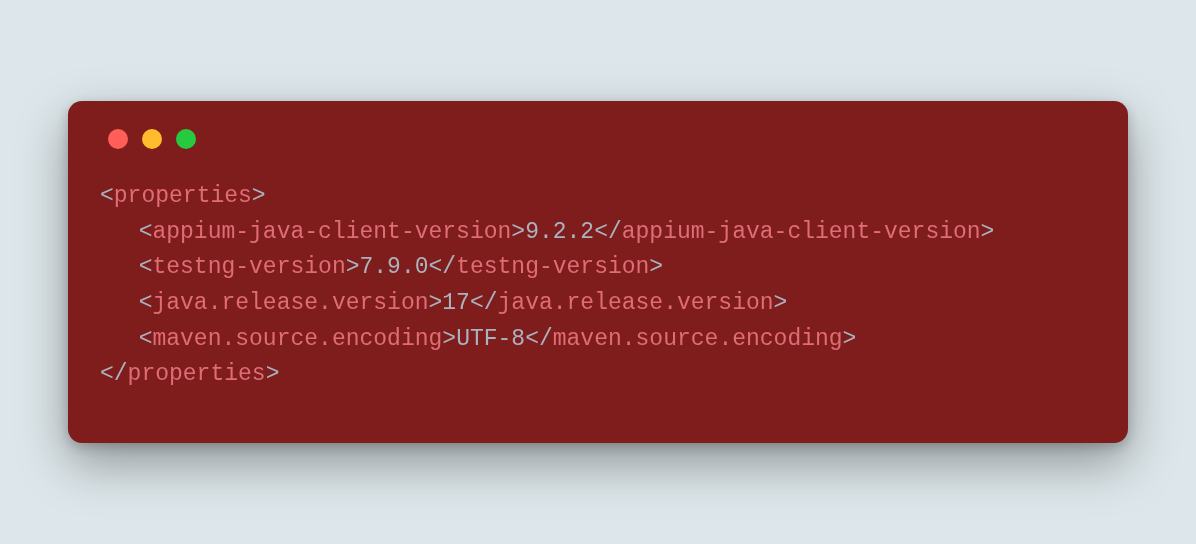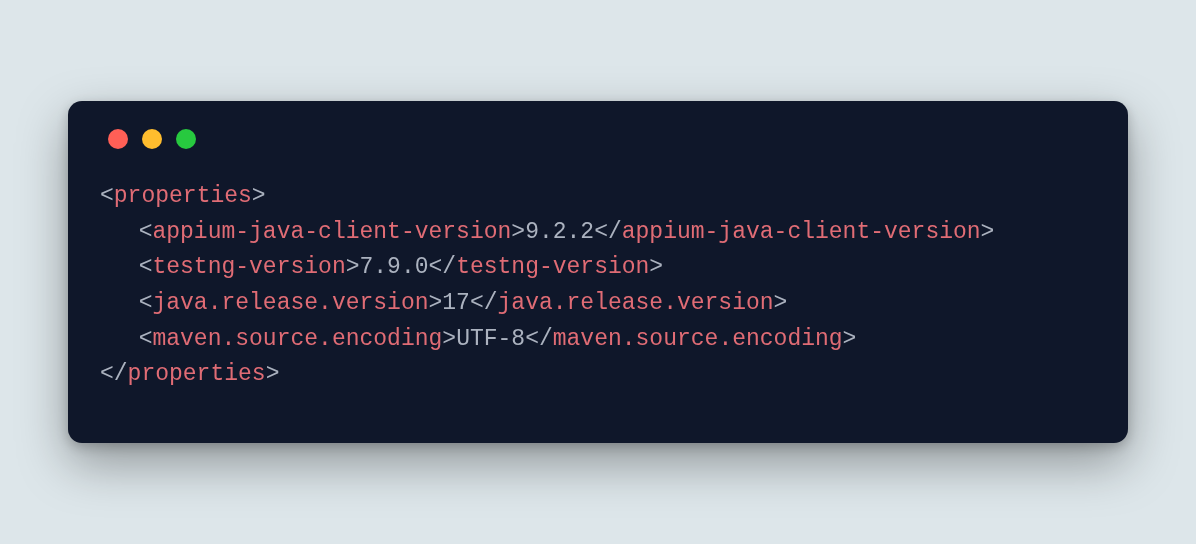--- a/index.html
+++ b/index.html
@@ -6,21 +6,21 @@
   html, body { width: 1196px; height: 544px; }
   body {
     background: #dde6ea;
     display: flex;
     align-items: center;
     justify-content: center;
     font-family: "SF Mono", "Menlo", "Consolas", "Liberation Mono", monospace;
   }
   .window {
     width: 1060px;
-    background: #0f172a;
+    background: #7f1d1d;
     border-radius: 14px;
     box-shadow: 0 20px 50px rgba(0,0,0,0.35), 0 4px 12px rgba(0,0,0,0.2);
     padding: 28px 32px 50px 32px;
   }
   .traffic-lights {
     display: flex;
     gap: 14px;
     margin-bottom: 30px;
     padding-left: 8px;
   }

